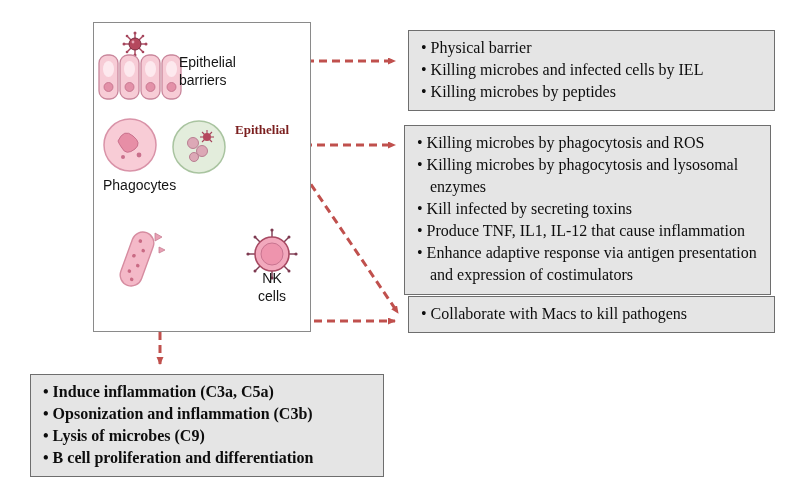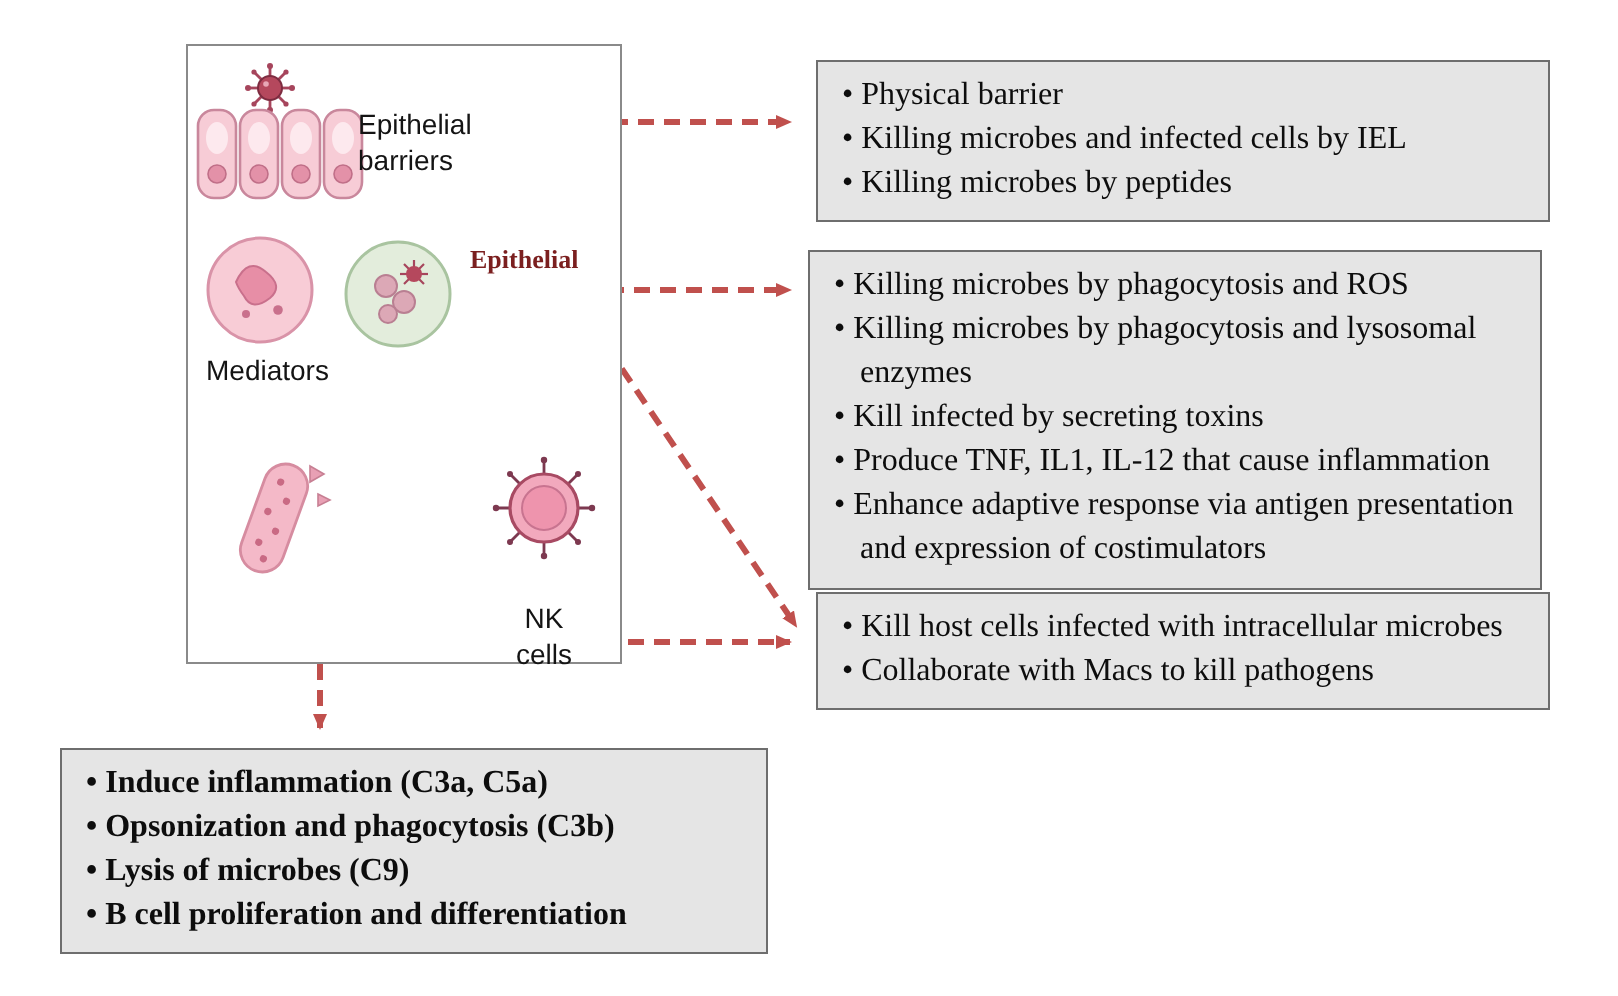--- a/index.html
+++ b/index.html
@@ -20,21 +20,21 @@
     border:1px solid #8a8a8a;background:#ffffff;
   }
   .cell-label{
     position:absolute;
     font-family:"Liberation Sans", sans-serif;
     font-size:14px;color:#141414;line-height:1.3;
   }
   #lbl-epithelial{left:85px;top:30px;width:88px;}
   #lbl-phagocytes{left:9px;top:153px;}
   #lbl-complement{left:5px;top:274px;}
-  #lbl-nk{left:155px;top:277px;width:46px;text-align:center;}
+  #lbl-nk{left:155px;top:246px;width:46px;text-align:center;}
   #mediators{
     position:absolute;left:235px;top:122px;
     font-family:"Liberation Serif", serif;
     font-size:13px;font-weight:700;color:var(--mediators);
   }
   .illus{position:absolute;}
   #illus-virus{left:27px;top:8px;}
   #illus-epithelial{left:4px;top:30px;}
   #illus-phagocytes{left:7px;top:88px;}
   #illus-complement{left:15px;top:200px;}
@@ -185,21 +185,21 @@
         <circle cx="11" cy="11" r="1.5"></circle>
           <circle cx="45" cy="11" r="1.5"></circle>
         <circle cx="11" cy="45" r="1.5"></circle>
           <circle cx="45" cy="45" r="1.5"></circle>
       </g>
       <circle cx="28" cy="28" r="17" fill="#f2a9bd" stroke="#a84a63" stroke-width="1.6"></circle>
       <circle cx="28" cy="28" r="11" fill="#ee94ad" stroke="#c87490" stroke-width="1"></circle>
     </svg>
 
     <div id="lbl-epithelial" class="cell-label">Epithelial barriers</div>
-    <div id="lbl-phagocytes" class="cell-label">Mediators</div>
+    <div id="lbl-phagocytes" class="cell-label">Phagocytes</div>
     <div id="lbl-nk" class="cell-label">NK cells</div>
   </div>
 
   <div id="mediators">Epithelial</div>
 
   <div id="box-epithelial" class="fbox">
     <ul class="blist">
 
     <li class="bitem">Physical barrier</li>
         <li class="bitem">Killing microbes and infected cells by IEL</li>
@@ -214,28 +214,27 @@
         <li class="bitem">Killing microbes by phagocytosis and lysosomal enzymes</li>
         <li class="bitem">Kill infected by secreting toxins</li>
         <li class="bitem">Produce TNF, IL1, IL-12 that cause inflammation</li>
         <li class="bitem">Enhance adaptive response via antigen presentation and expression of costimulators</li>
       </ul>
   </div>
 
   <div id="box-nk" class="fbox">
     <ul class="blist">
 
-    <li class="bitem">Kill host cells infected with intracellular microbes</li>
         <li class="bitem">Collaborate with Macs to kill pathogens</li>
       </ul>
   </div>
 
   <div id="box-complement" class="fbox">
     <ul class="blist">
 
     <li class="bitem">Induce inflammation (C3a, C5a)</li>
-        <li class="bitem">Opsonization and phagocytosis (C3b)</li>
+        <li class="bitem">Opsonization and inflammation (C3b)</li>
         <li class="bitem">Lysis of microbes (C9)</li>
         <li class="bitem">B cell proliferation and differentiation</li>
       </ul>
   </div>
 
 </div>
 
 </body></html>

